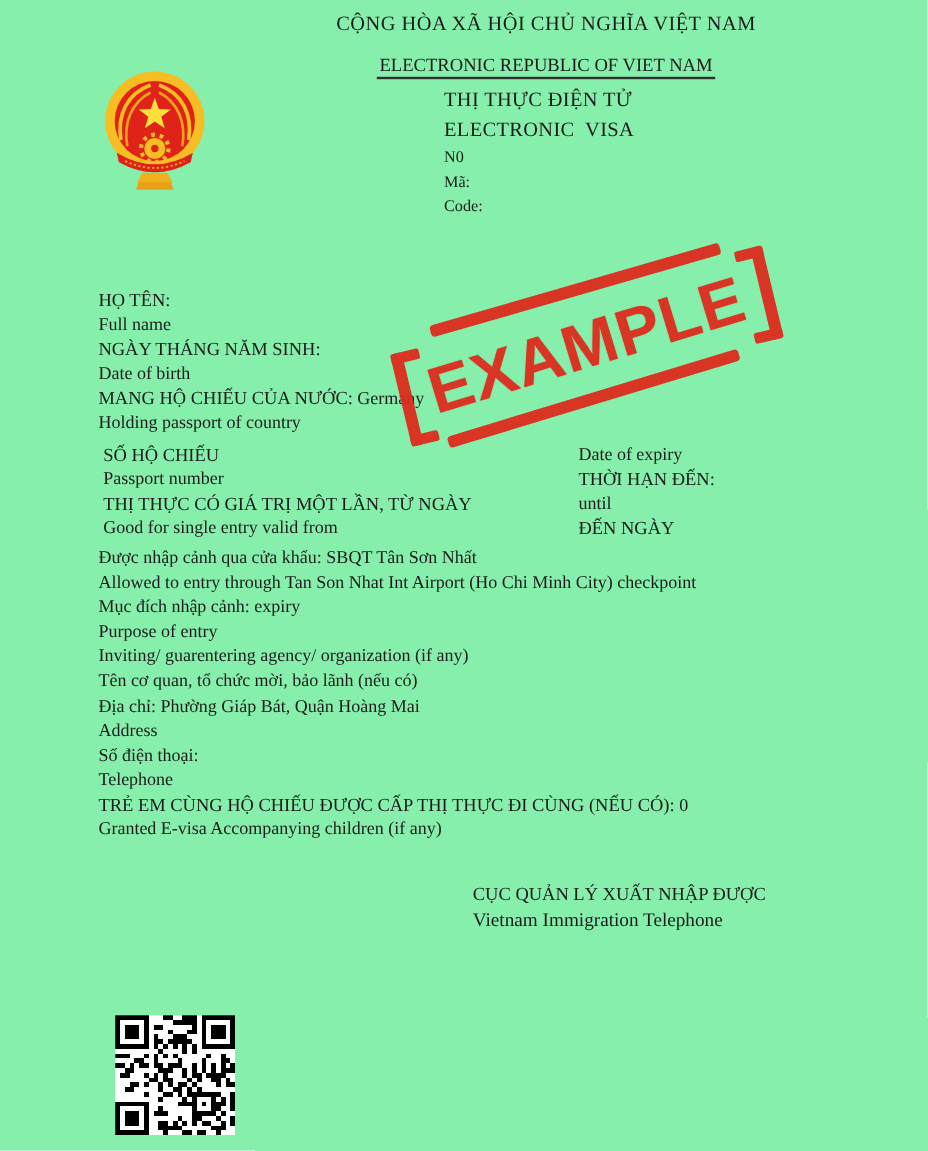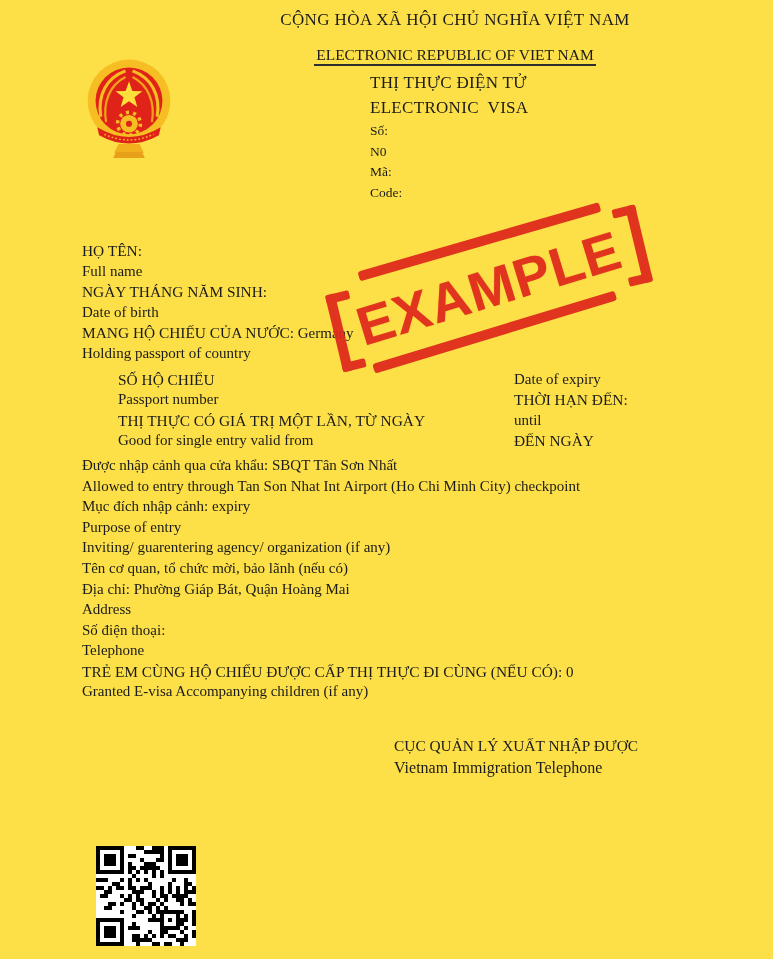--- a/index.html
+++ b/index.html
@@ -1,38 +1,38 @@
 <!DOCTYPE html>
 <html><head>
 <meta charset="utf-8">
 <style>
   html,body{margin:0;padding:0;background:#fff;}
   .page{
-    position:relative;width:773px;height:959px;background:#fde047;overflow:hidden;
+    position:relative;width:773px;height:959px;background:#86efac;overflow:hidden;
     font-family:"Liberation Serif","DejaVu Serif",serif;color:#1b1b1b;
   }
   
   .header{position:absolute;left:137px;top:8px;width:636px;text-align:center;}
   .h1{font-size:17px;letter-spacing:.4px;line-height:24px;}
   .h2{margin-top:13px;font-size:15.5px;line-height:20px;}
   .h2 span{border-bottom:2px solid #2e2e2e;padding:0 2px 1px 2px;}
   
   .emblem{position:absolute;left:85px;top:52px;width:88px;height:110px;}
   .emblem svg{width:100%;height:100%;display:block;}
   
   .titleblock{position:absolute;left:370px;top:71px;}
   .t1,.t2{font-size:17px;line-height:24.5px;letter-spacing:.3px;}
   .t2{white-space:pre;}
   .meta{margin-top:1px;font-size:13.5px;line-height:20.5px;}
   
   .body{position:absolute;left:82px;top:242px;width:668px;font-size:15px;}
   .line{height:20.6px;white-space:nowrap;}
   .caps{font-size:15.4px;}
   .cols{display:flex;margin-top:5px;}
-  .cols .c1{width:396px;padding-left:4px;margin-left:32px;}
+  .cols .c1{width:396px;padding-left:4px;}
   .cols .c2{flex:1;}
   .entry{margin-top:4px;}
   
   .sig{position:absolute;left:394px;top:737px;}
   .sig .line{height:21.5px;}
   
   .stamp{
     position:absolute;left:325px;top:236px;width:327px;height:101px;
     transform:rotate(-16.5deg);color:#df2a1d;opacity:.94;pointer-events:none;
   }
@@ -83,21 +83,20 @@
       <circle cx="50" cy="80" r="3.5" fill="#e02318"></circle>
       <path d="M14 84 Q 50 106 86 84 L 84 93 Q 50 112 16 93 Z" fill="#e02318"></path>
       <path d="M22 92 Q 50 105 78 92" stroke="#f7be23" stroke-width="1.6" fill="none" stroke-dasharray="2 2.4"></path>
     </svg>
   </div>
 
   <div class="titleblock">
     <div class="t1">THỊ THỰC ĐIỆN TỬ</div>
     <div class="t2">ELECTRONIC  VISA</div>
     <div class="meta">
-      <div class="line">Số:</div>
       <div class="line">N0</div>
       <div class="line">Mã:</div>
       <div class="line">Code:</div>
     </div>
   </div>
 
   <div class="body">
     <div class="line caps">HỌ TÊN:</div>
     <div class="line">Full name</div>
     <div class="line caps">NGÀY THÁNG NĂM SINH:</div>

